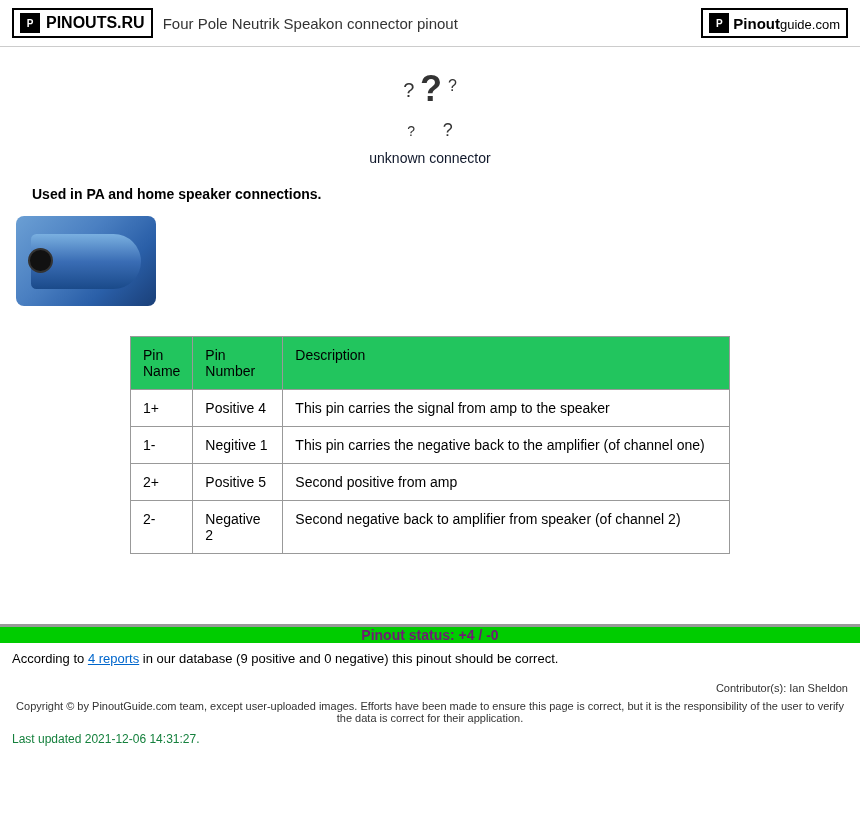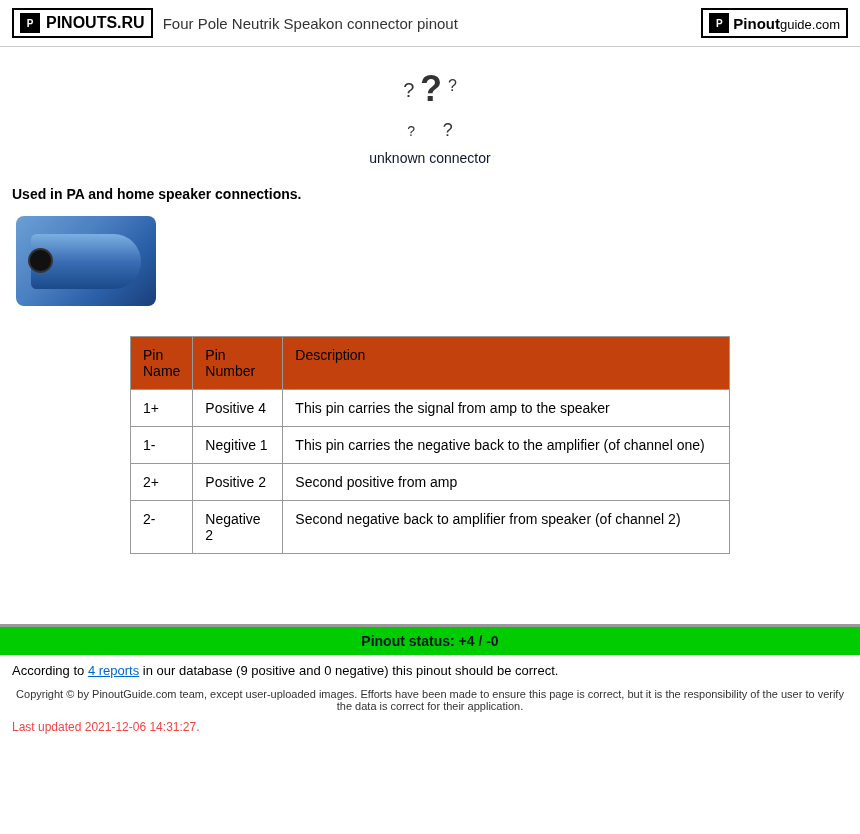--- a/index.html
+++ b/index.html
@@ -72,21 +72,21 @@
       position: relative;
       display: inline-block;
     }
     .unknown-label {
       font-size: 14px;
       color: #0f172a;
     }
 
     
     .used-in {
-      padding: 10px 16px 6px 12px;
+      padding: 10px 16px 6px 32px;
       font-size: 14px;
       font-weight: bold;
     }
 
     
     .connector-image {
       padding: 8px 16px 20px 16px;
     }
     .connector-img-box {
       width: 140px;
@@ -135,38 +135,37 @@
       border: 1px solid #999;
     }
     th, td {
       border: 1px solid #999;
       padding: 10px 12px;
       vertical-align: top;
       text-align: left;
     }
     th {
       font-weight: normal;
-      background: #c2410c;
+      background: #22c55e;
     }
     .col-pin-name { width: 50px; }
     .col-pin-number { width: 90px; }
     .col-description { }
 
     
     .status-bar-wrapper {
       margin-top: 60px;
       border-top: 3px solid #999;
     }
     .status-bar {
       background: #00cc00;
       text-align: center;
-      padding: 6px;
       font-weight: bold;
       font-size: 14px;
-      color: #0f172a;
+      color: #701a75;
     }
     .reports-text {
       padding: 8px 12px;
       font-size: 13px;
     }
     .reports-text a {
       color: #0066cc;
       text-align: right;
     }
     .footer-right {
@@ -177,21 +176,21 @@
     }
     .footer-copyright {
       padding: 2px 12px;
       font-size: 11px;
       color: #333;
       text-align: center;
     }
     .last-updated {
       padding: 6px 12px;
       font-size: 12px;
-      color: #ef4444;
+      color: #15803d;
     }
   </style>
 </head>
 <body>
 
 <div class="header">
   <div class="header-left">
     <div class="logo-box">
       <div class="logo-icon">P</div>
       <span>PINOUTS.RU</span>
@@ -249,21 +248,21 @@
           <td>Positive  4</td>
           <td>This pin carries the signal from amp to the speaker</td>
         </tr>
         <tr>
           <td>1-</td>
           <td>Negitive  1</td>
           <td>This pin carries the negative back to the amplifier (of channel one)</td>
         </tr>
         <tr>
           <td>2+</td>
-          <td>Positive  2</td>
+          <td>Positive  5</td>
           <td>Second positive from amp</td>
         </tr>
         <tr>
           <td>2-</td>
           <td>Negative  2</td>
           <td>Second negative back to amplifier from speaker (of channel 2)</td>
         </tr>
       </tbody>
   </table>
 </div>
@@ -271,15 +270,18 @@
 <div class="status-bar-wrapper">
   <div class="status-bar">
     <span>Pinout status:</span>
     <span>+4 / -0</span>
   </div>
   <div class="reports-text">
     <span>According to</span>
     <a href="#">4 reports</a>
     <span>in our database (9 positive and 0 negative) this pinout should be correct.</span>
   </div>
+  <div class="footer-right">
+    <span>Contributor(s): Ian Sheldon</span>
+  </div>
   <div class="footer-copyright">Copyright © by PinoutGuide.com team, except user-uploaded images. Efforts have been made to ensure this page is correct, but it is the responsibility of the user to verify the data is correct for their application.</div>
   <div class="last-updated">Last updated 2021-12-06 14:31:27.</div>
 </div>
 
 </body></html>

